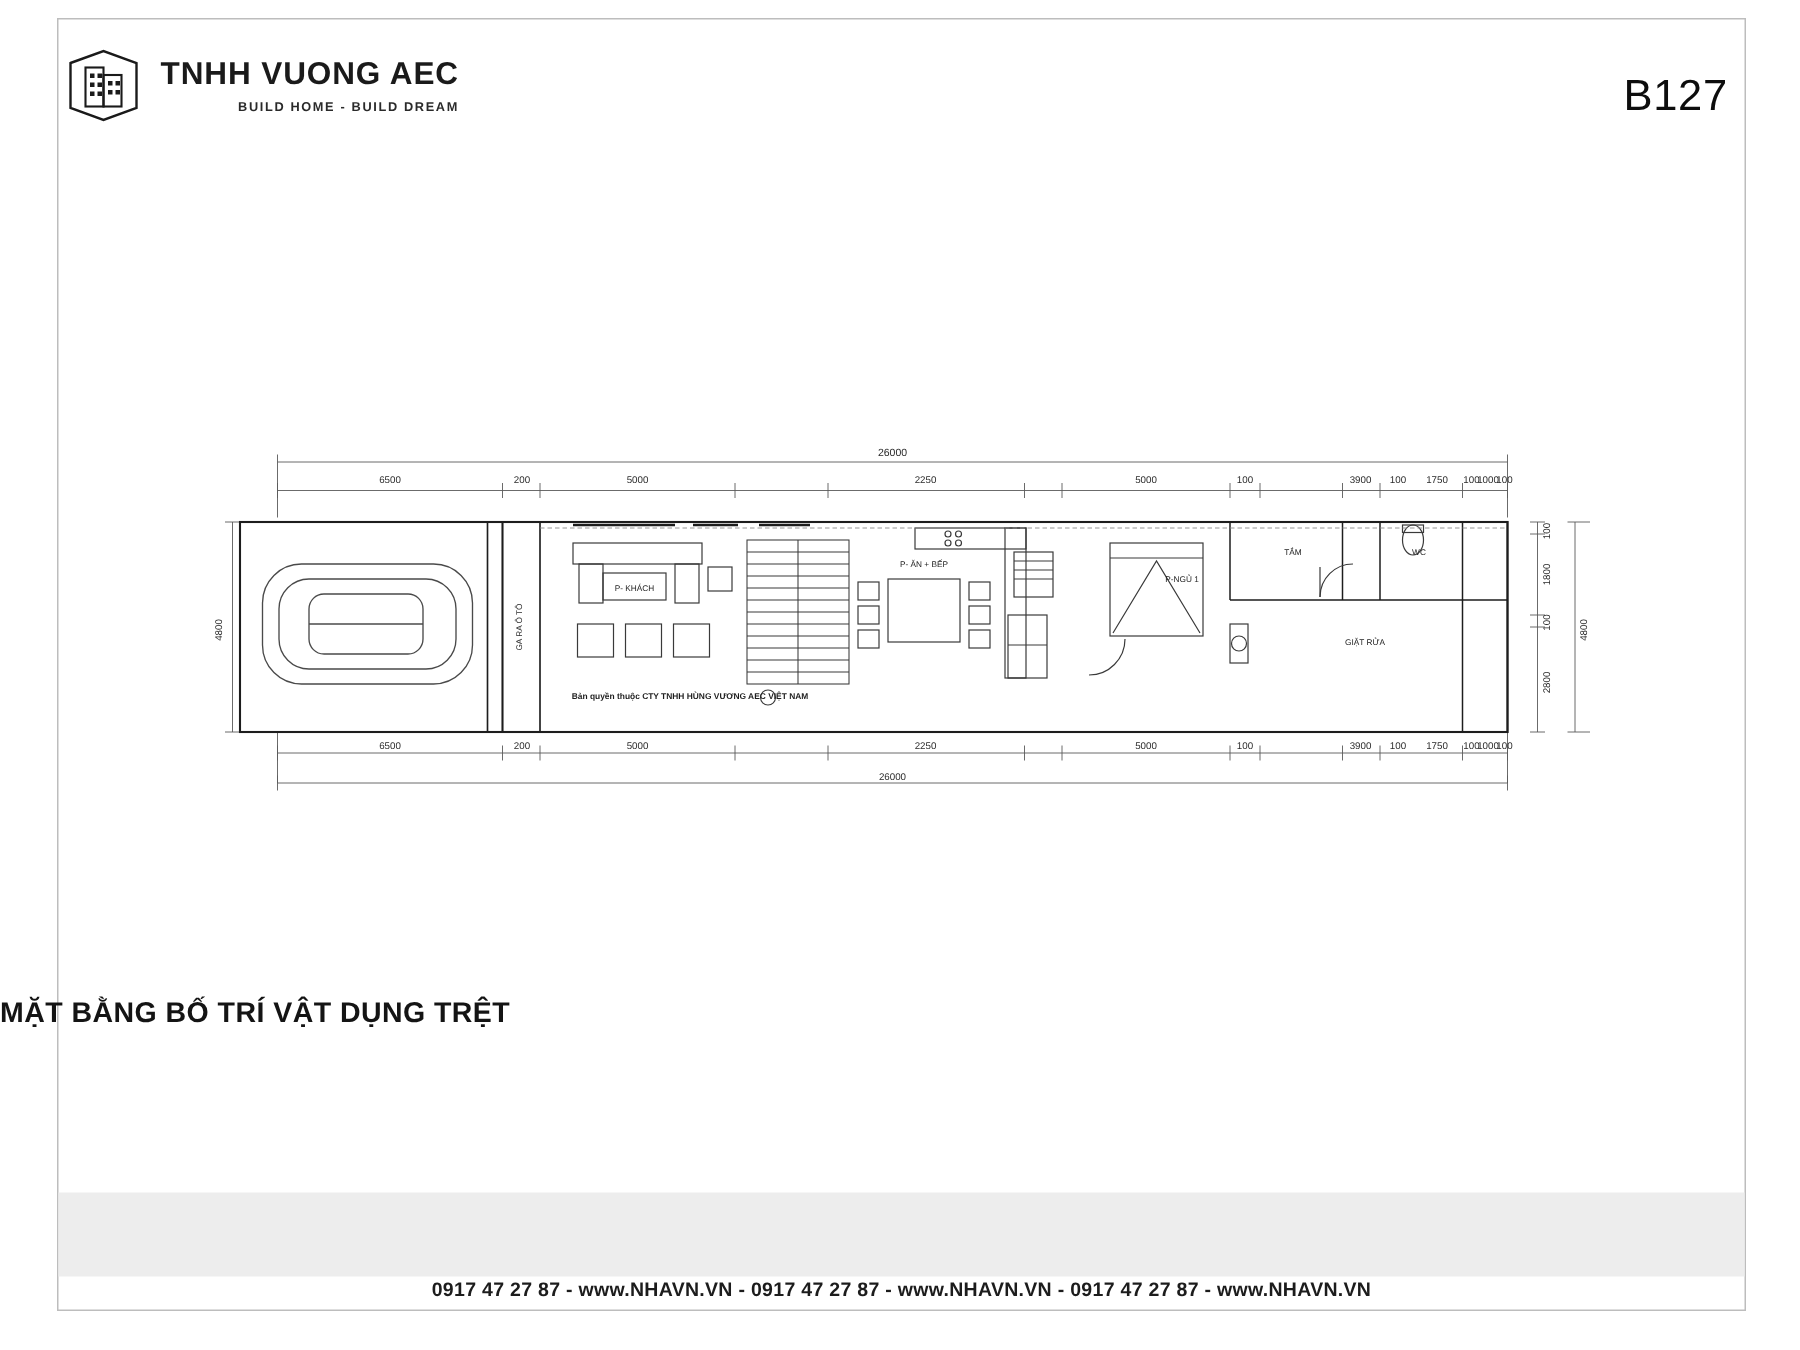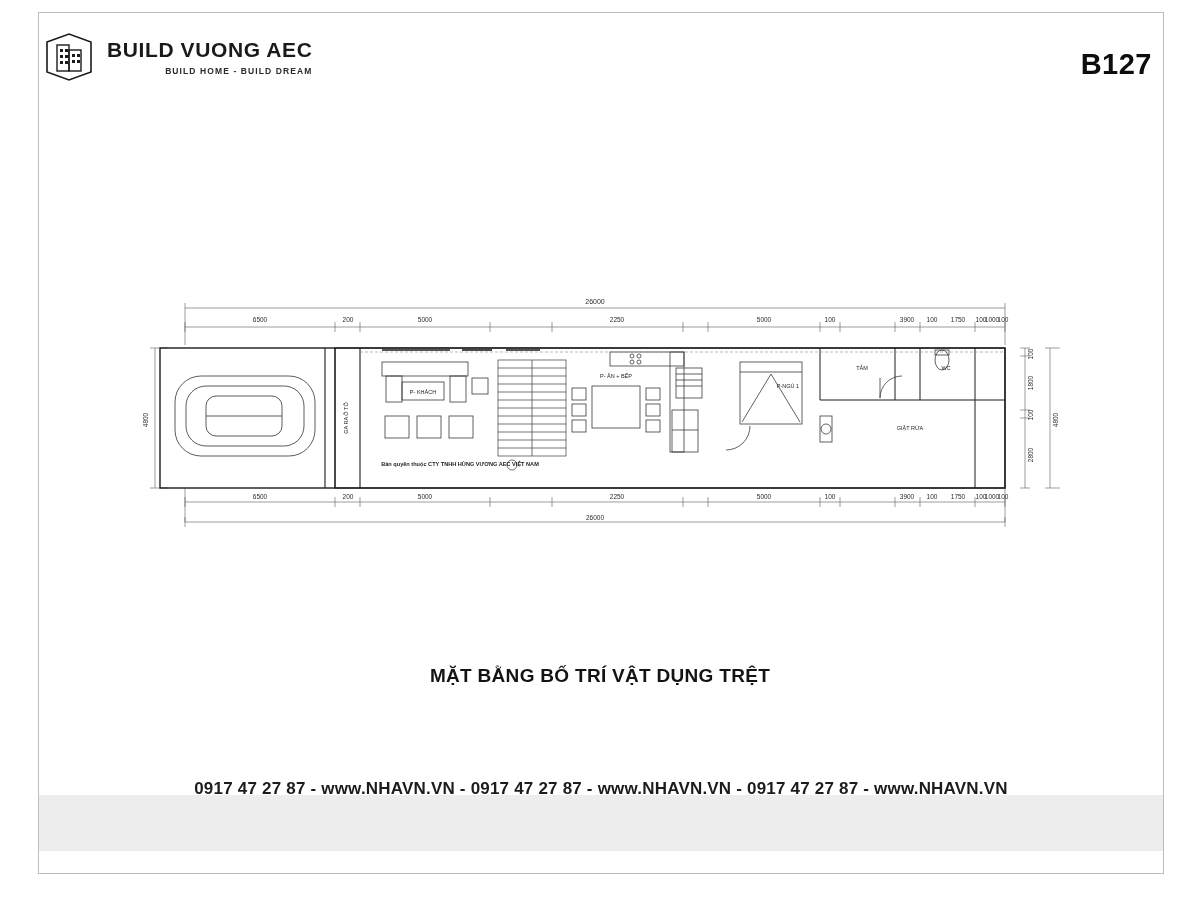--- a/index.html
+++ b/index.html
@@ -68,66 +68,65 @@
     letter-spacing: 1.1px;
     color: #2a2a2a;
     margin-top: 4px;
     text-align: right;
   }
   .code {
     position: absolute;
     right: 12px;
     top: 18px;
     font-size: 29px;
-    font-weight: bold;
+    font-weight: normal;
     color: #0d0d0d;
     letter-spacing: 0.5px;
     margin-left: 40px;
   }
 
   
   .drawing {
     position: absolute;
     left: 120px;
     top: 270px;
     width: 960px;
     height: 300px;
   }
 
   .caption {
     position: absolute;
     left: 0;
     top: 665px;
     width: 1200px;
-    text-align: center;
     font-size: 19px;
     font-weight: bold;
     color: #141414;
     letter-spacing: 0.3px;
   }
 
   
   .footer-band {
     position: absolute;
     left: 39px;
     top: 795px;
     width: 1124px;
     height: 56px;
     background: #ededed;
   }
   .footer-text {
     position: absolute;
     left: 39px;
-    top: 761px;
+    top: 831px;
     width: 1124px;
     height: 56px;
     display: flex;
     align-items: center;
     justify-content: center;
-    font-size: 17px;
+    font-size: 13px;
     font-weight: bold;
     color: #1c1c1c;
     letter-spacing: 0.2px;
   }
   svg text {
     font-family: "Liberation Sans", sans-serif;
   }
 </style>
 </head>
 <body>
@@ -149,21 +148,21 @@
           <rect x="22" y="23" width="3" height="3" fill="#1a1a1a"></rect>
           <rect x="17" y="29" width="3" height="3" fill="#1a1a1a"></rect>
           <rect x="22" y="29" width="3" height="3" fill="#1a1a1a"></rect>
           <rect x="29" y="22" width="3" height="3" fill="#1a1a1a"></rect>
           <rect x="34" y="22" width="3" height="3" fill="#1a1a1a"></rect>
           <rect x="29" y="28" width="3" height="3" fill="#1a1a1a"></rect>
           <rect x="34" y="28" width="3" height="3" fill="#1a1a1a"></rect>
         </svg>
       </div>
       <div class="logo-text">
-        <div class="brand-name">BUILD VUONG AEC</div>
+        <div class="brand-name">TNHH VUONG AEC</div>
         <div class="brand-sub">BUILD HOME - BUILD DREAM</div>
       </div>
     </div>
     <div class="code">B127</div>
   </div>
 
   <div class="drawing">
     <svg width="960" height="300" viewBox="0 0 960 300">
 
       <g stroke="#5a5a5a" stroke-width="0.6" fill="none">

